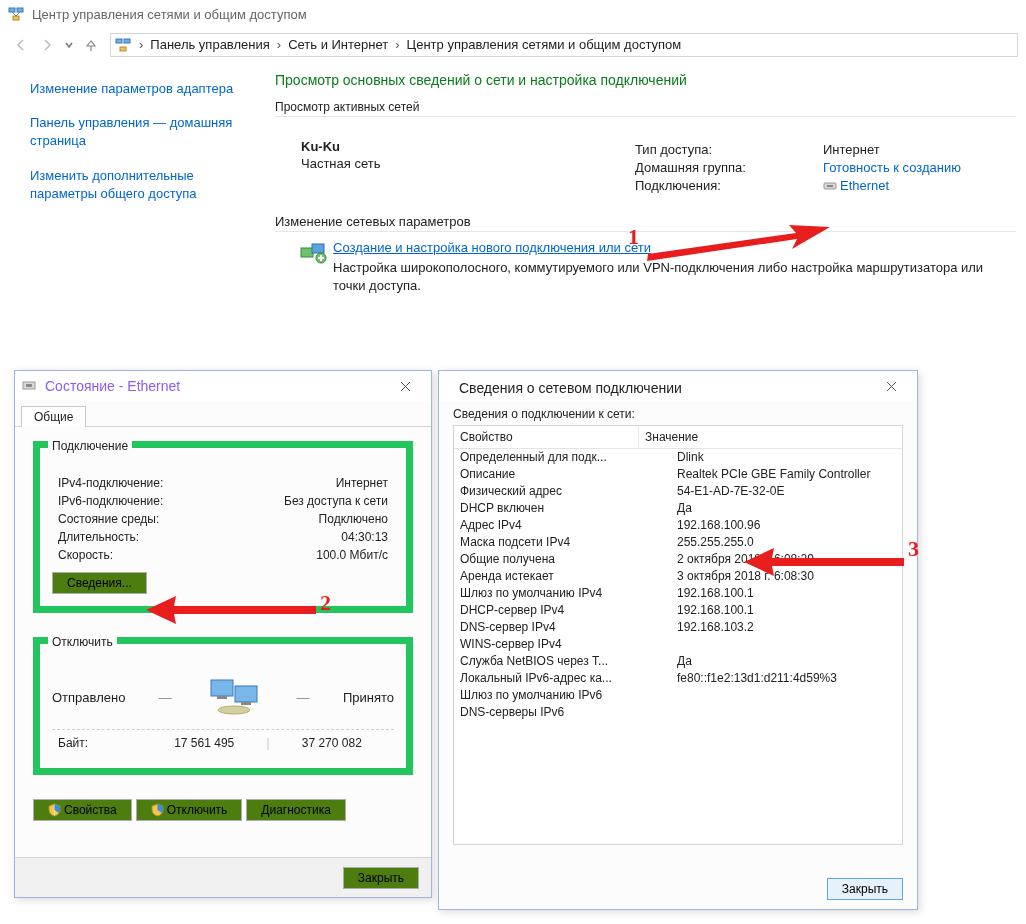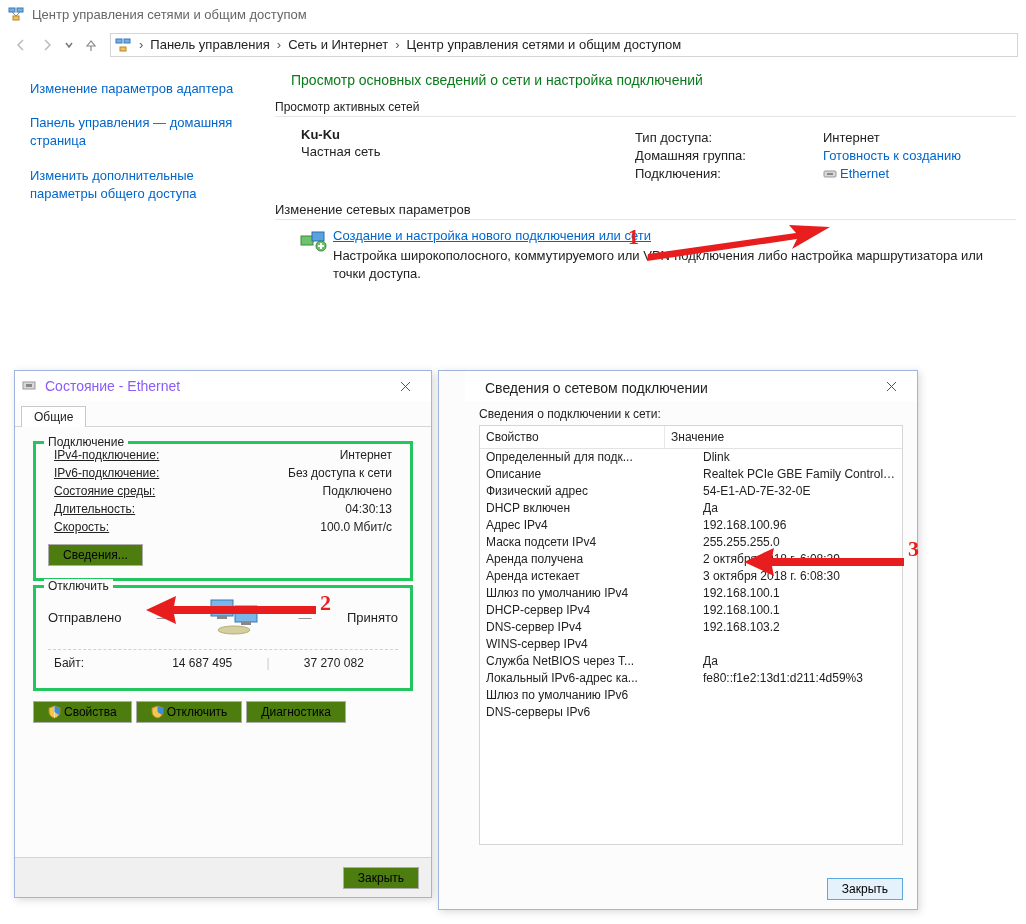--- a/index.html
+++ b/index.html
@@ -17,24 +17,24 @@
 .addr-icon { width: 16px; height: 16px; margin: 0 4px 0 2px; }
 .addr-seg { padding: 0 3px; }
 .addr-sep { padding: 0 4px; color: #555; }
 
 
 .main-content { display: flex; }
 .sidebar { width: 265px; padding: 10px 8px 10px 30px; }
 .side-link { display: block; color: #0066cc; margin: 8px 0 16px 0; cursor: pointer; text-decoration: none; line-height: 1.4; }
 
 .center { flex: 1; padding: 6px 10px 10px 10px; }
-.page-title { color: #0a7b1a; font-size: 14px; margin: 4px 0 12px 16px; }
+.page-title { color: #0a7b1a; font-size: 14px; margin: 4px 0 12px 0; }
 .group-heading { color: #222; margin: 8px 0 6px 0; font-size: 12px; border-bottom: 1px solid #e6e6e6; padding-bottom: 2px; width: 160px; }
 
-.network-block { display: flex; margin: 10px 0 18px 0; justify-content: flex-end; }
+.network-block { display: flex; margin: 22px 0 18px 0; justify-content: flex-end; }
 .net-left { width: 360px; padding-left: 26px; }
 .net-name { font-weight: bold; font-size: 13px; }
 .net-type { margin-top: 2px; }
 .net-right { flex: 1; }
 .net-row { display: flex; margin: 3px 0; }
 .net-row .lbl { width: 188px; }
 .net-row .val { }
 .link { color: #0066cc; cursor: pointer; }
 .sub-heading { margin: 6px 0 8px 0; border-bottom: 1px solid #e6e6e6; padding-bottom: 2px; }
 .setting-row { display: flex; align-items: flex-start; margin: 4px 0; padding-left: 24px; }
@@ -54,41 +54,41 @@
 .win-titlebar { display:flex; align-items:center; height:30px; padding:0 6px; background: #fff; }
 .win-titlebar .tb-icon { width:16px; height:16px; margin-right:8px; }
 .win-titlebar .tb-title { flex:1; color:#8b5cf6; font-size: 14px; }
 .win-titlebar .tb-close { width:40px; height:22px; display:flex; align-items:center; justify-content:center; color:#555; cursor:pointer; }
 
 #status-win { left: 14px; top: 370px; width: 418px; height: 528px; }
 #status-win .tabs { display:flex; padding: 4px 6px 0 6px; background:#fcfcfc; border-bottom: 1px solid #d5d5d5; }
 #status-win .tab { border:1px solid #c8c8c8; border-bottom:none; background:#fff; padding:3px 12px; font-size:12px; position:relative; top:1px; }
 #status-win .body { padding: 14px 18px; }
 
-.fieldset { border:3px solid #22c55e; padding: 0 12px 12px 12px; margin-bottom: 4px; position: relative; }
+.fieldset { border:7px solid #22c55e; padding: 24px 12px 12px 12px; margin-bottom: 24px; position: relative; }
 .fieldset-label { position: absolute; top: -9px; left: 8px; background:#fcfcfc; padding: 0 4px; font-size: 12px; }
 .kv { display:flex; margin: 4px 0; font-size: 12px; }
-.kv .k { flex:1; padding-left: 6px; text-decoration: underline; }
+.kv .k { flex:1; padding-left: 6px; }
 .kv .v { text-align: right; padding-right: 6px; }
 
 .btn { display:inline-flex; align-items:center; justify-content:center; background:#4d7c0f; border:1px solid #adadad; padding: 3px 14px; font-size:12px; cursor:pointer; }
 .btn-row { display:flex; gap: 4px; margin-top: 10px; }
 
 .activity { display:flex; align-items:center; justify-content:space-between; margin: 6px 0 8px 0; }
 .activity .sep { color:#888; }
 .activity-pic { text-align:center; margin: 2px 0; }
 .hr { border-bottom: 1px dashed #d0d0d0; margin: 4px 0; }
 .bytes-row { display:flex; margin: 6px 0; font-size:12px; }
 .bytes-row .b-lbl { width: 90px; padding-left: 6px; }
 .bytes-row .b-val { flex:1; text-align:center; }
 
 .footer { position:absolute; bottom:0; left:0; right:0; background:#f0f0f0; border-top:1px solid #d5d5d5; height:40px; display:flex; align-items:center; justify-content:flex-end; padding: 0 12px; }
 
 
-#details-win { left: 438px; top: 370px; width: 480px; height: 540px; padding-left: 26px; }
+#details-win { left: 438px; top: 370px; width: 480px; height: 540px; }
 #details-win .dw-title { font-size: 14px; color:#222; padding: 8px 14px 4px 14px; }
 #details-win .dw-sub { font-size: 12px; padding: 6px 14px 4px 14px; }
 #details-win .dw-table { margin: 0 14px; border:1px solid #d5d5d5; height: 420px; overflow:hidden; background:#fff; }
 #details-win .hdr { display:flex; border-bottom: 1px solid #e3e3e3; background:#fff; }
 #details-win .hdr .col { padding: 4px 6px; font-size:12px; border-right:1px solid #e8e8e8; }
 #details-win .hdr .col:last-child { border-right:none; }
 #details-win .row { display:flex;gap:32px; }
 #details-win .row .cell { padding: 1px 6px 2px 6px; font-size: 12px; white-space: nowrap; overflow:hidden; text-overflow: ellipsis; }
 .col-prop { width: 185px; }
 .col-val { flex: 1; }
@@ -273,21 +273,21 @@
             <rect x="36" y="26" width="10" height="3" fill="#888"></rect>
             <ellipse cx="29" cy="34" rx="16" ry="4" fill="#d4cfa0" stroke="#b5ad6f"></ellipse>
           </svg>
         </span>
         <span class="sep">—</span>
         <span>Принято</span>
       </div>
       <div class="hr"></div>
       <div class="bytes-row">
         <span class="b-lbl">Байт:</span>
-        <span class="b-val">14 687 495</span>
+        <span class="b-val">17 561 495</span>
         <span style="color:#ccc;">|</span>
         <span class="b-val">37 270 082</span>
       </div>
     </div>
     <div class="btn-row">
       <button class="btn">
           <span class="shield-icon"><svg width="13" height="14">
               <path d="M6.5 1 L12 3 L12 7 C12 10 9.5 12.5 6.5 13 C3.5 12.5 1 10 1 7 L1 3 Z" fill="#f3c74e" stroke="#b38a1a"></path>
               <path d="M6.5 1 L6.5 13" stroke="#fff" stroke-width="0.5"></path>
               <path d="M6.5 1 L12 3 L12 7 C12 8 11.5 9 11 10 L6.5 7 Z" fill="#3c8de0"></path>
@@ -344,21 +344,21 @@
         </div>
         <div class="row">
           <div class="cell col-prop">Адрес IPv4</div>
           <div class="cell col-val">192.168.100.96</div>
         </div>
         <div class="row">
           <div class="cell col-prop">Маска подсети IPv4</div>
           <div class="cell col-val">255.255.255.0</div>
         </div>
         <div class="row">
-          <div class="cell col-prop">Аренда получена</div>
+          <div class="cell col-prop">Общие получена</div>
           <div class="cell col-val">2 октября 2018 г. 6:08:29</div>
         </div>
         <div class="row">
           <div class="cell col-prop">Аренда истекает</div>
           <div class="cell col-val">3 октября 2018 г. 6:08:30</div>
         </div>
         <div class="row">
           <div class="cell col-prop">Шлюз по умолчанию IPv4</div>
           <div class="cell col-val">192.168.100.1</div>
         </div>

